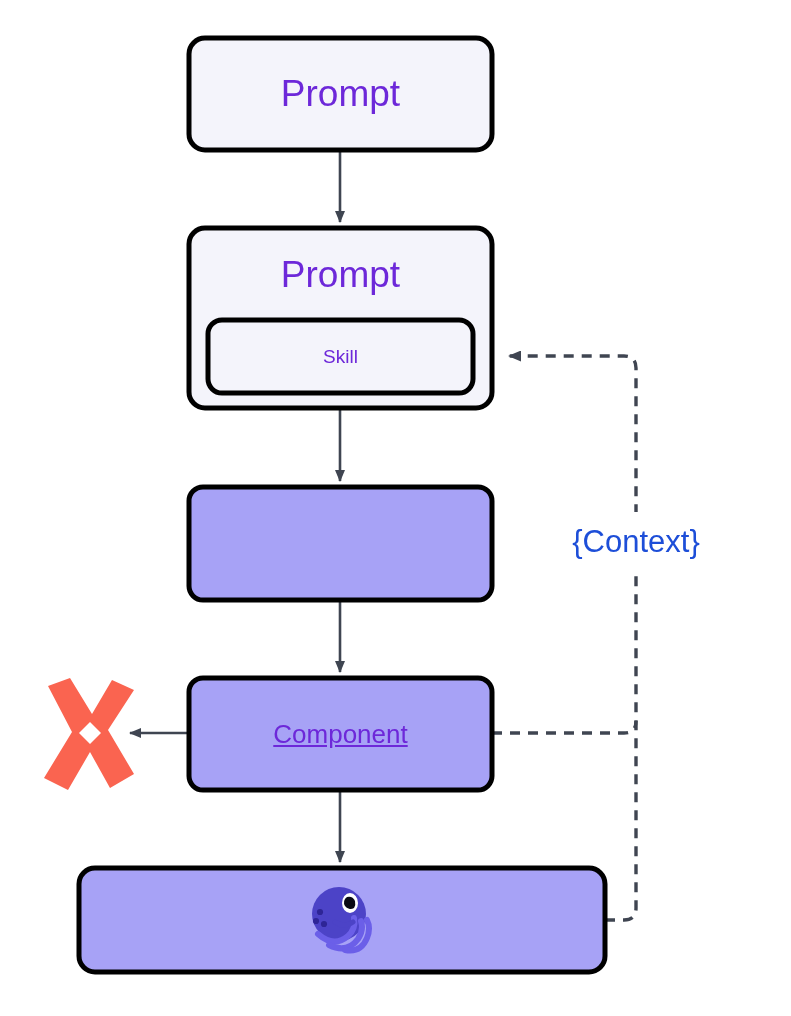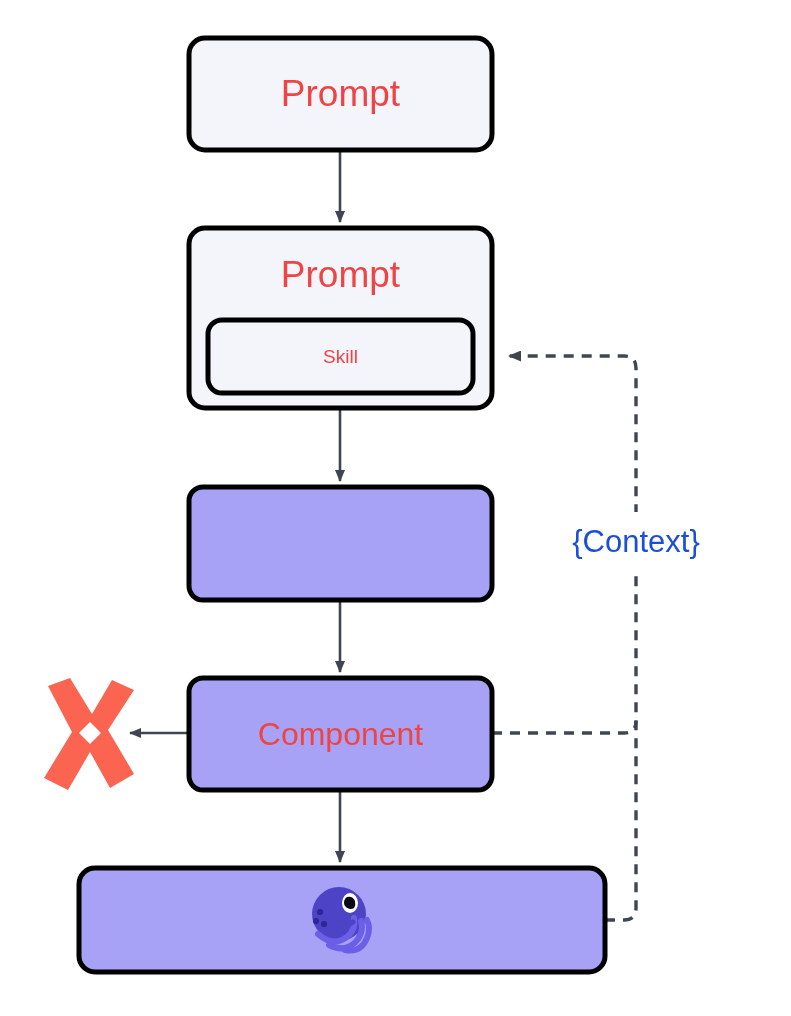--- a/index.html
+++ b/index.html
@@ -24,29 +24,29 @@
     top: 0;
     left: 0;
     width: 791px;
     height: 1016px;
   }
   .node-label {
     position: absolute;
     display: flex;
     align-items: center;
     justify-content: center;
-    color: #ef4444;
+    color: #6d28d9;
     white-space: nowrap;
     pointer-events: none;
   }
   .label-prompt   { left: 189px; top: 38px;  width: 303px; height: 112px; font-size: 37px; }
   .label-agent    { left: 189px; top: 238px; width: 303px; height: 74px;  font-size: 37px; }
   .label-skill    { left: 208px; top: 320px; width: 265px; height: 73px;  font-size: 19px; }
   .label-dg       { left: 189px; top: 487px; width: 303px; height: 113px; font-size: 31px; }
-  .label-component{ left: 189px; top: 678px; width: 303px; height: 112px; font-size: 32px; }
+  .label-component{ left: 189px; top: 678px; width: 303px; height: 112px; font-size: 26px; text-decoration: underline; }
   .label-context  {
     left: 518px; top: 512px; width: 236px; height: 60px;
     font-size: 31px; color: #1d4ed8;
     background: #ffffff;
   }
   .icon-holder {
     position: absolute;
     pointer-events: none;
   }
   .icon-axure-x  { left: 30px;  top: 670px; width: 120px; height: 128px; }

